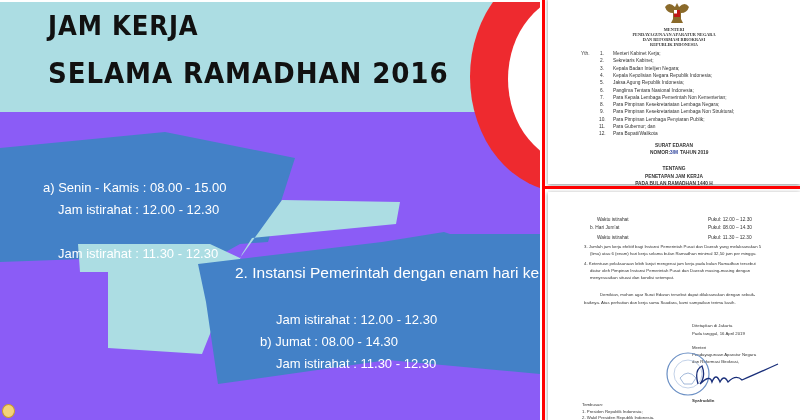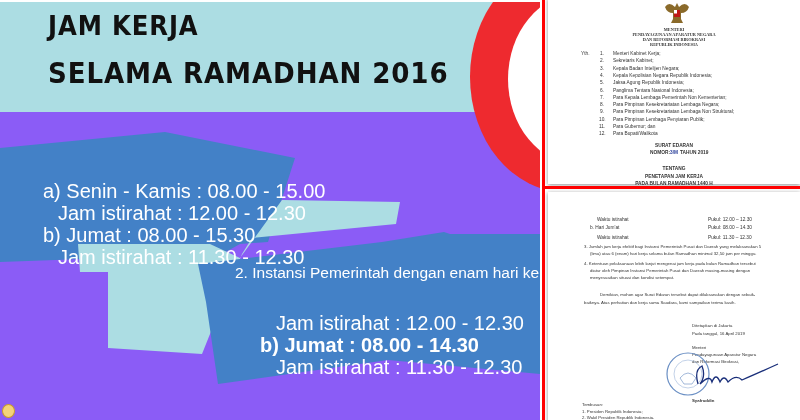--- a/index.html
+++ b/index.html
@@ -30,21 +30,21 @@
     .red-ring-inner {
       position: absolute; left: 508px; top: -8px; width: 140px; height: 170px;
       border-radius: 50%; background: #ffffff;
     }
 
     .shape { position: absolute; }
     .shape svg { display: block; }
 
     .block-text { position: absolute; color: #ffffff; font-family: "Liberation Sans", sans-serif; white-space: nowrap; }
     .head1 { left: 2px; top: 151px; font-size: 15.5px; }
-    .l1 { font-size: 20px; }
+    .l1 { font-size: 13px; }
     .footer-logo {
       position: absolute; left: 2px; top: 402px; width: 13px; height: 14px;
       border-radius: 50%; background: #f3d27a; border: 1px solid #c99c2c;
     }
     .footer-text {
       position: absolute; left: 20px; top: 402px; color: #ffffff;
       font-size: 10.5px; font-weight: bold; white-space: nowrap;
     }
 
     
@@ -100,26 +100,25 @@
   </div>
 
   <div class="shape" style="left:198px;top:230px;">
     <svg width="342" height="160" viewBox="0 0 342 160">
       <polygon points="0,32 50,26 184,10 246,0 252,2 342,2 342,142 190,128 20,152 8,70" fill="#4381c7"></polygon>
     </svg>
   </div>
 
   <div class="block-text l1" style="left:43px;top:178px;">a) Senin - Kamis : 08.00 - 15.00</div>
   <div class="block-text l1" style="left:58px;top:200px;">Jam istirahat : 12.00 - 12.30</div>
-  <div class="block-text l1" style="left:43px;top:222px;">b) Jumat : 08.00 - 15.30</div>
   <div class="block-text l1" style="left:58px;top:244px;">Jam istirahat : 11.30 - 12.30</div>
 
   <div class="block-text head1" style="left:235px;top:262px;">2. Instansi Pemerintah dengan enam hari kerja</div>
   <div class="block-text l1" style="left:276px;top:310px;">Jam istirahat : 12.00 - 12.30</div>
-  <div class="block-text l1" style="left:260px;top:332px;font-weight:bold;">b) Jumat : 08.00 - 14.30</div>
+  <div class="block-text l1" style="left:260px;top:332px;">b) Jumat : 08.00 - 14.30</div>
   <div class="block-text l1" style="left:276px;top:354px;">Jam istirahat : 11.30 - 12.30</div>
 
   <div class="footer-logo"></div>
 </div>
 
 <div class="doc-frame"></div>
 
 <div class="doc-shadow doc1"></div>
 <div class="garuda">
   <svg width="28" height="24" viewBox="0 0 28 24">

